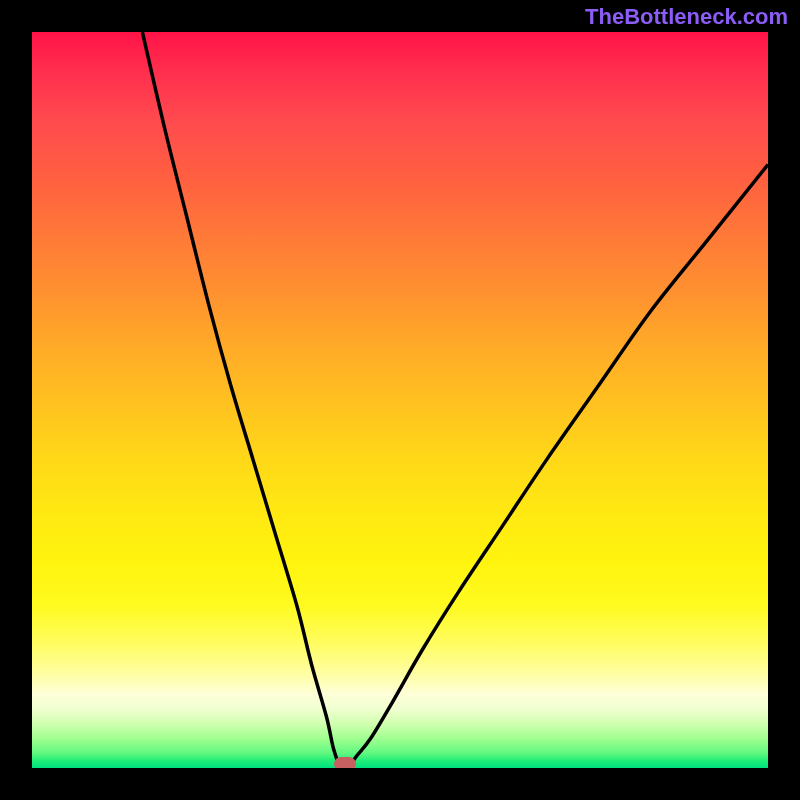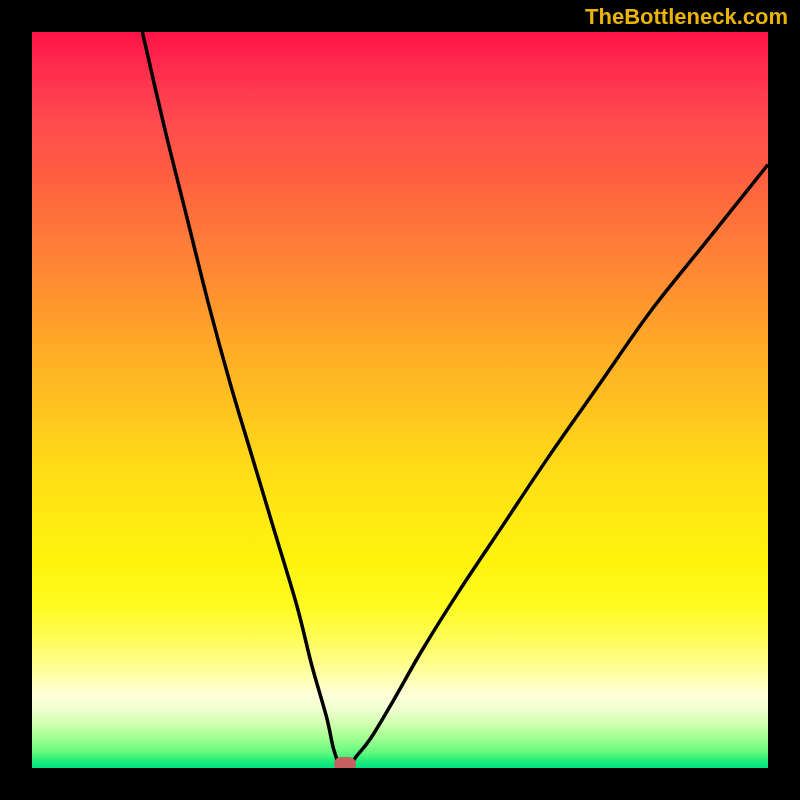--- a/index.html
+++ b/index.html
@@ -15,21 +15,21 @@
       position: relative;
       font-family: Arial, sans-serif;
     }
     
     .watermark {
       position: absolute;
       top: 4px;
       right: 12px;
       font-size: 22px;
       font-weight: bold;
-      color: #eab308;
+      color: #8b5cf6;
       z-index: 10;
     }
     
     .chart-container {
       position: absolute;
       top: 32px;
       left: 32px;
       width: 736px;
       height: 736px;
       overflow: hidden;

